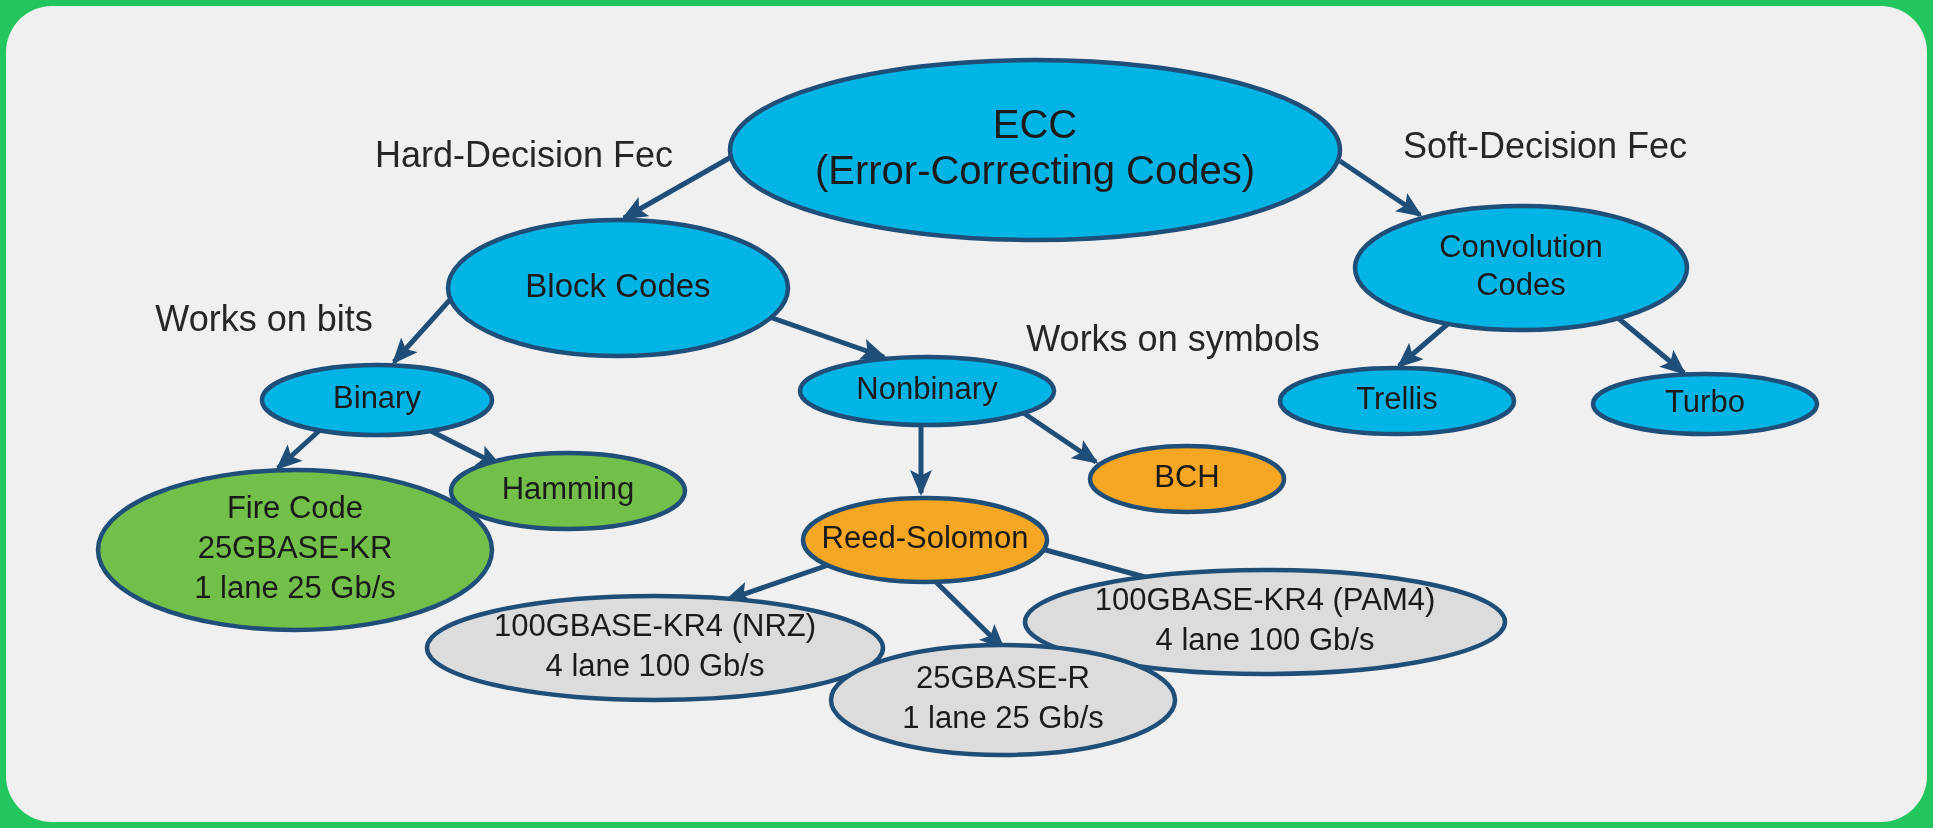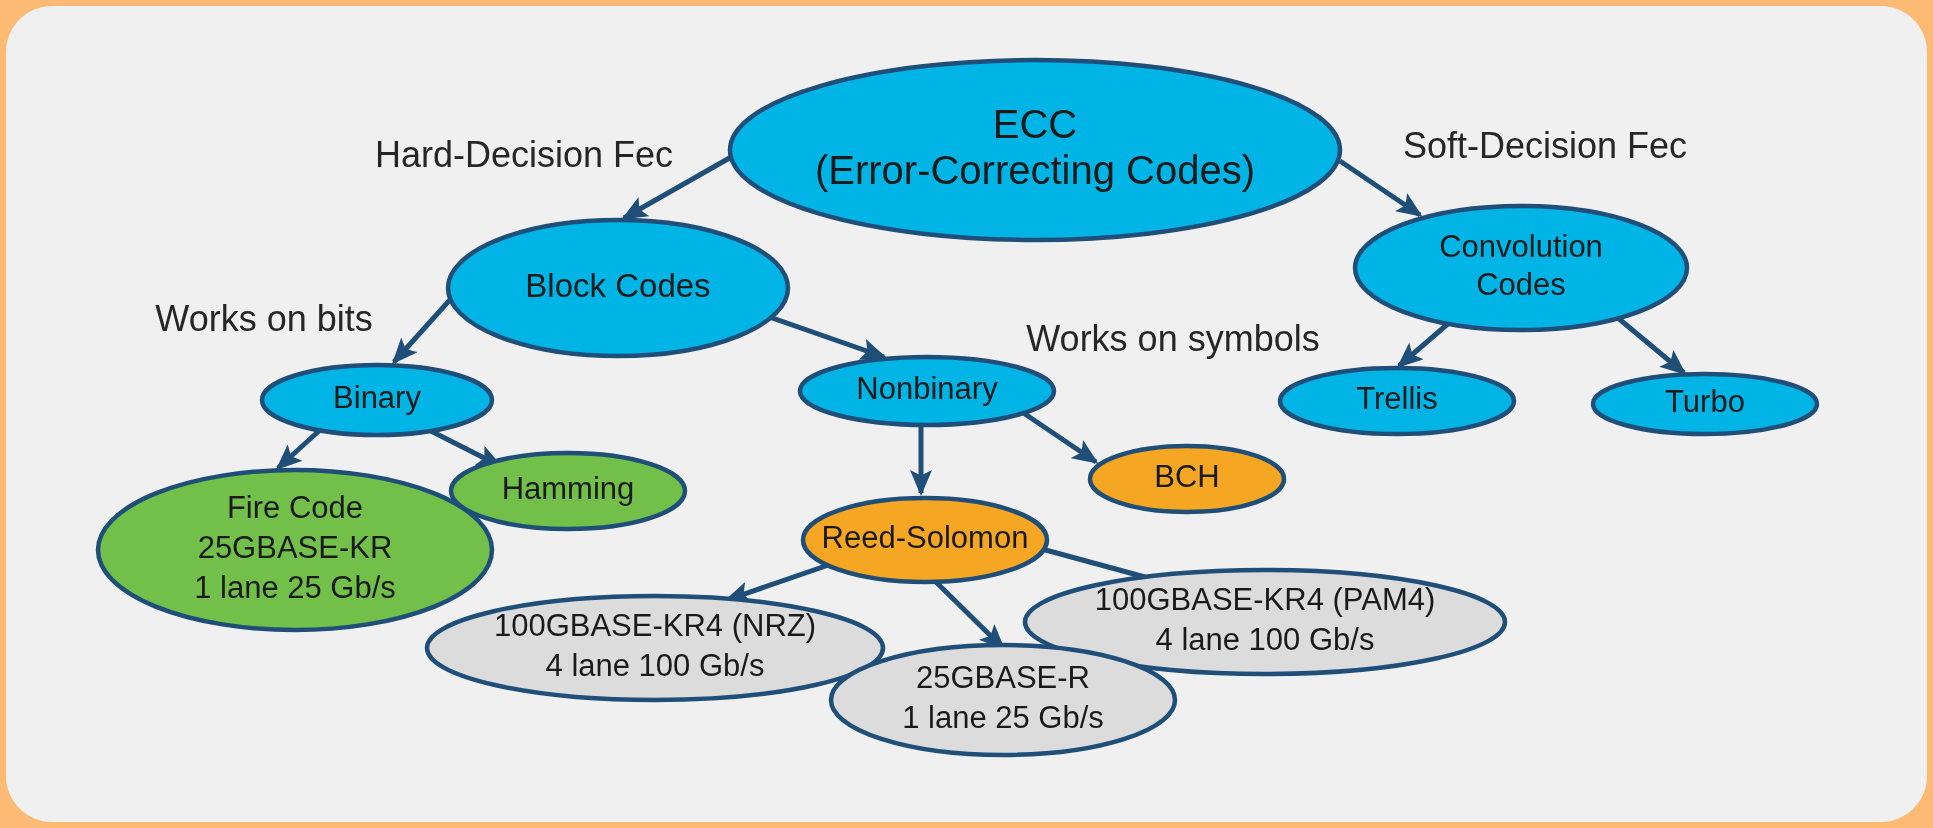--- a/index.html
+++ b/index.html
@@ -43,21 +43,21 @@
   .free-label {
     font-family: "Liberation Sans", sans-serif;
     fill: #262626;
     text-anchor: middle;
     dominant-baseline: middle;
   }
 </style>
 </head>
 <body>
 
-<div id="canvas" style="width: 1933px; height: 828px; background: #fdba74;">
+<div id="canvas" style="width: 1933px; height: 828px; background: #22c55e;">
   <div id="card" style="background: rgb(240, 240, 240); border-radius: 46px;"></div>
   <svg id="diagram" viewBox="0 0 1933 828" xmlns="http://www.w3.org/2000/svg">
     <defs>
       <marker id="arrowhead" markerWidth="5.2" markerHeight="4.4" refX="4.6" refY="2.2" orient="auto" markerUnits="strokeWidth">
         <path d="M0,0 L5.2,2.2 L0,4.4 L1.1,2.2 Z" fill="#1f4e79"></path>
       </marker>
     </defs>
     <g id="edges-layer">
         <line x1="740" y1="152" x2="624" y2="218" stroke="#1f4e79" stroke-width="5" marker-end="url(#arrowhead)"></line>
         <line x1="1340" y1="161" x2="1420" y2="215" stroke="#1f4e79" stroke-width="5" marker-end="url(#arrowhead)"></line>

